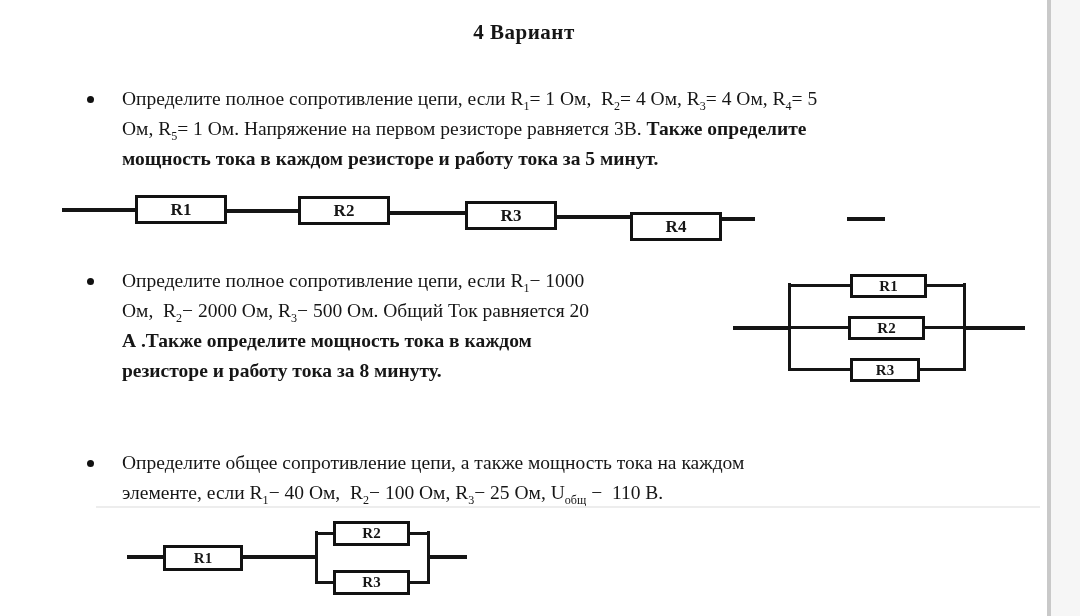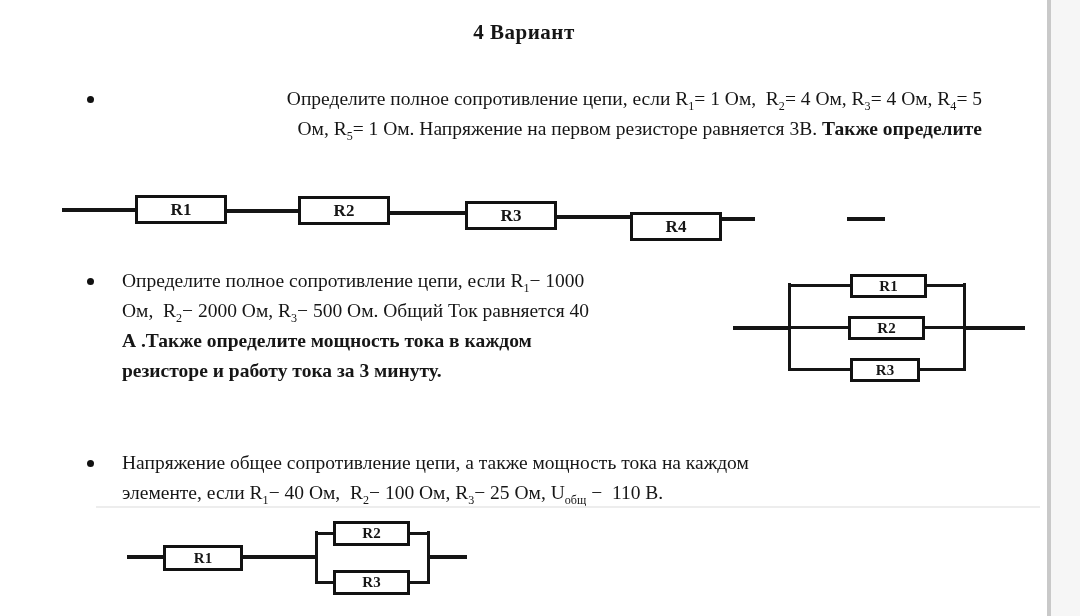--- a/index.html
+++ b/index.html
@@ -16,21 +16,21 @@
   .title{
     position:absolute;left:0;top:20px;width:1048px;text-align:center;
     font-size:21px;font-weight:bold;letter-spacing:.5px;
   }
 
   .problem-text{position:absolute;font-size:19.5px;}
   .tline{white-space:pre;line-height:30px;height:30px;}
   .tline .b{font-weight:bold;}
   .tline .sub{vertical-align:sub;font-size:0.62em;line-height:0;}
 
-  .p1{left:122px;top:84px;width:860px;text-align:right;}
+  .p1{left:122px;top:84px;width:860px;}
   .p2{left:122px;top:266px;width:590px;}
   .p3{left:122px;top:448px;width:860px;}
 
   .bullet{position:absolute;width:7px;height:7px;border-radius:50%;background:#111;}
   .bullet-1{left:87px;top:96px;}
   .bullet-2{left:87px;top:278px;}
   .bullet-3{left:87px;top:460px;}
 
   .circuit{position:absolute;}
   .wire{position:absolute;background:#151515;height:4px;}
@@ -95,20 +95,21 @@
 <body>
 
 <div class="page">
 
   <div class="title">4 Вариант</div>
 
   <div class="bullet bullet-1"></div>
   <div class="problem-text p1">
       <div class="tline"><span>Определите полное сопротивление цепи, если R</span><span class="sub">1</span><span>= 1 Ом,  R</span><span class="sub">2</span><span>= 4 Ом, R</span><span class="sub">3</span><span>= 4 Ом, R</span><span class="sub">4</span><span>= 5</span></div>
       <div class="tline"><span>Ом, R</span><span class="sub">5</span><span>= 1 Ом. Напряжение на первом резисторе равняется 3В. </span><span class="b">Также определите</span></div>
+      <div class="tline"><span class="b">мощность тока в каждом резисторе и работу тока за 5 минут.</span></div>
     </div>
 
   <div class="circuit c1">
     <div class="wire w1"></div>
     <div class="rbox b1">
         <span>R1</span>
       </div>
     <div class="wire w2"></div>
     <div class="rbox b2">
         <span>R2</span>
@@ -121,23 +122,23 @@
     <div class="rbox b4">
         <span>R4</span>
       </div>
     <div class="wire w5"></div>
     <div class="wire w6"></div>
   </div>
 
   <div class="bullet bullet-2"></div>
   <div class="problem-text p2">
       <div class="tline"><span>Определите полное сопротивление цепи, если R</span><span class="sub">1</span><span>− 1000</span></div>
-      <div class="tline"><span>Ом,  R</span><span class="sub">2</span><span>− 2000 Ом, R</span><span class="sub">3</span><span>− 500 Ом. Общий Ток равняется 40</span></div>
+      <div class="tline"><span>Ом,  R</span><span class="sub">2</span><span>− 2000 Ом, R</span><span class="sub">3</span><span>− 500 Ом. Общий Ток равняется 20</span></div>
       <div class="tline"><span class="b">А .Также определите мощность тока в каждом</span></div>
-      <div class="tline"><span class="b">резисторе и работу тока за 3 минуту.</span></div>
+      <div class="tline"><span class="b">резисторе и работу тока за 8 минуту.</span></div>
     </div>
 
   <div class="circuit c2">
     <div class="wire lwire"></div>
     <div class="vwire lbus"></div>
     <div class="wire s1l"></div>
     <div class="rbox b1">
         <span>R1</span>
       </div>
     <div class="wire s1r"></div>
@@ -150,21 +151,21 @@
     <div class="rbox b3">
         <span>R3</span>
       </div>
     <div class="wire s3r"></div>
     <div class="vwire rbus"></div>
     <div class="wire rwire"></div>
   </div>
 
   <div class="bullet bullet-3"></div>
   <div class="problem-text p3">
-      <div class="tline"><span>Напряжение общее сопротивление цепи, а также мощность тока на каждом</span></div>
+      <div class="tline"><span>Определите общее сопротивление цепи, а также мощность тока на каждом</span></div>
       <div class="tline"><span>элементе, если R</span><span class="sub">1</span><span>− 40 Ом,  R</span><span class="sub">2</span><span>− 100 Ом, R</span><span class="sub">3</span><span>− 25 Ом, U</span><span class="sub">общ</span><span> −  110 В.</span></div>
     </div>
 
   <div class="faint-line"></div>
 
   <div class="circuit c3">
     <div class="wire lwire"></div>
     <div class="rbox b1">
         <span>R1</span>
       </div>

